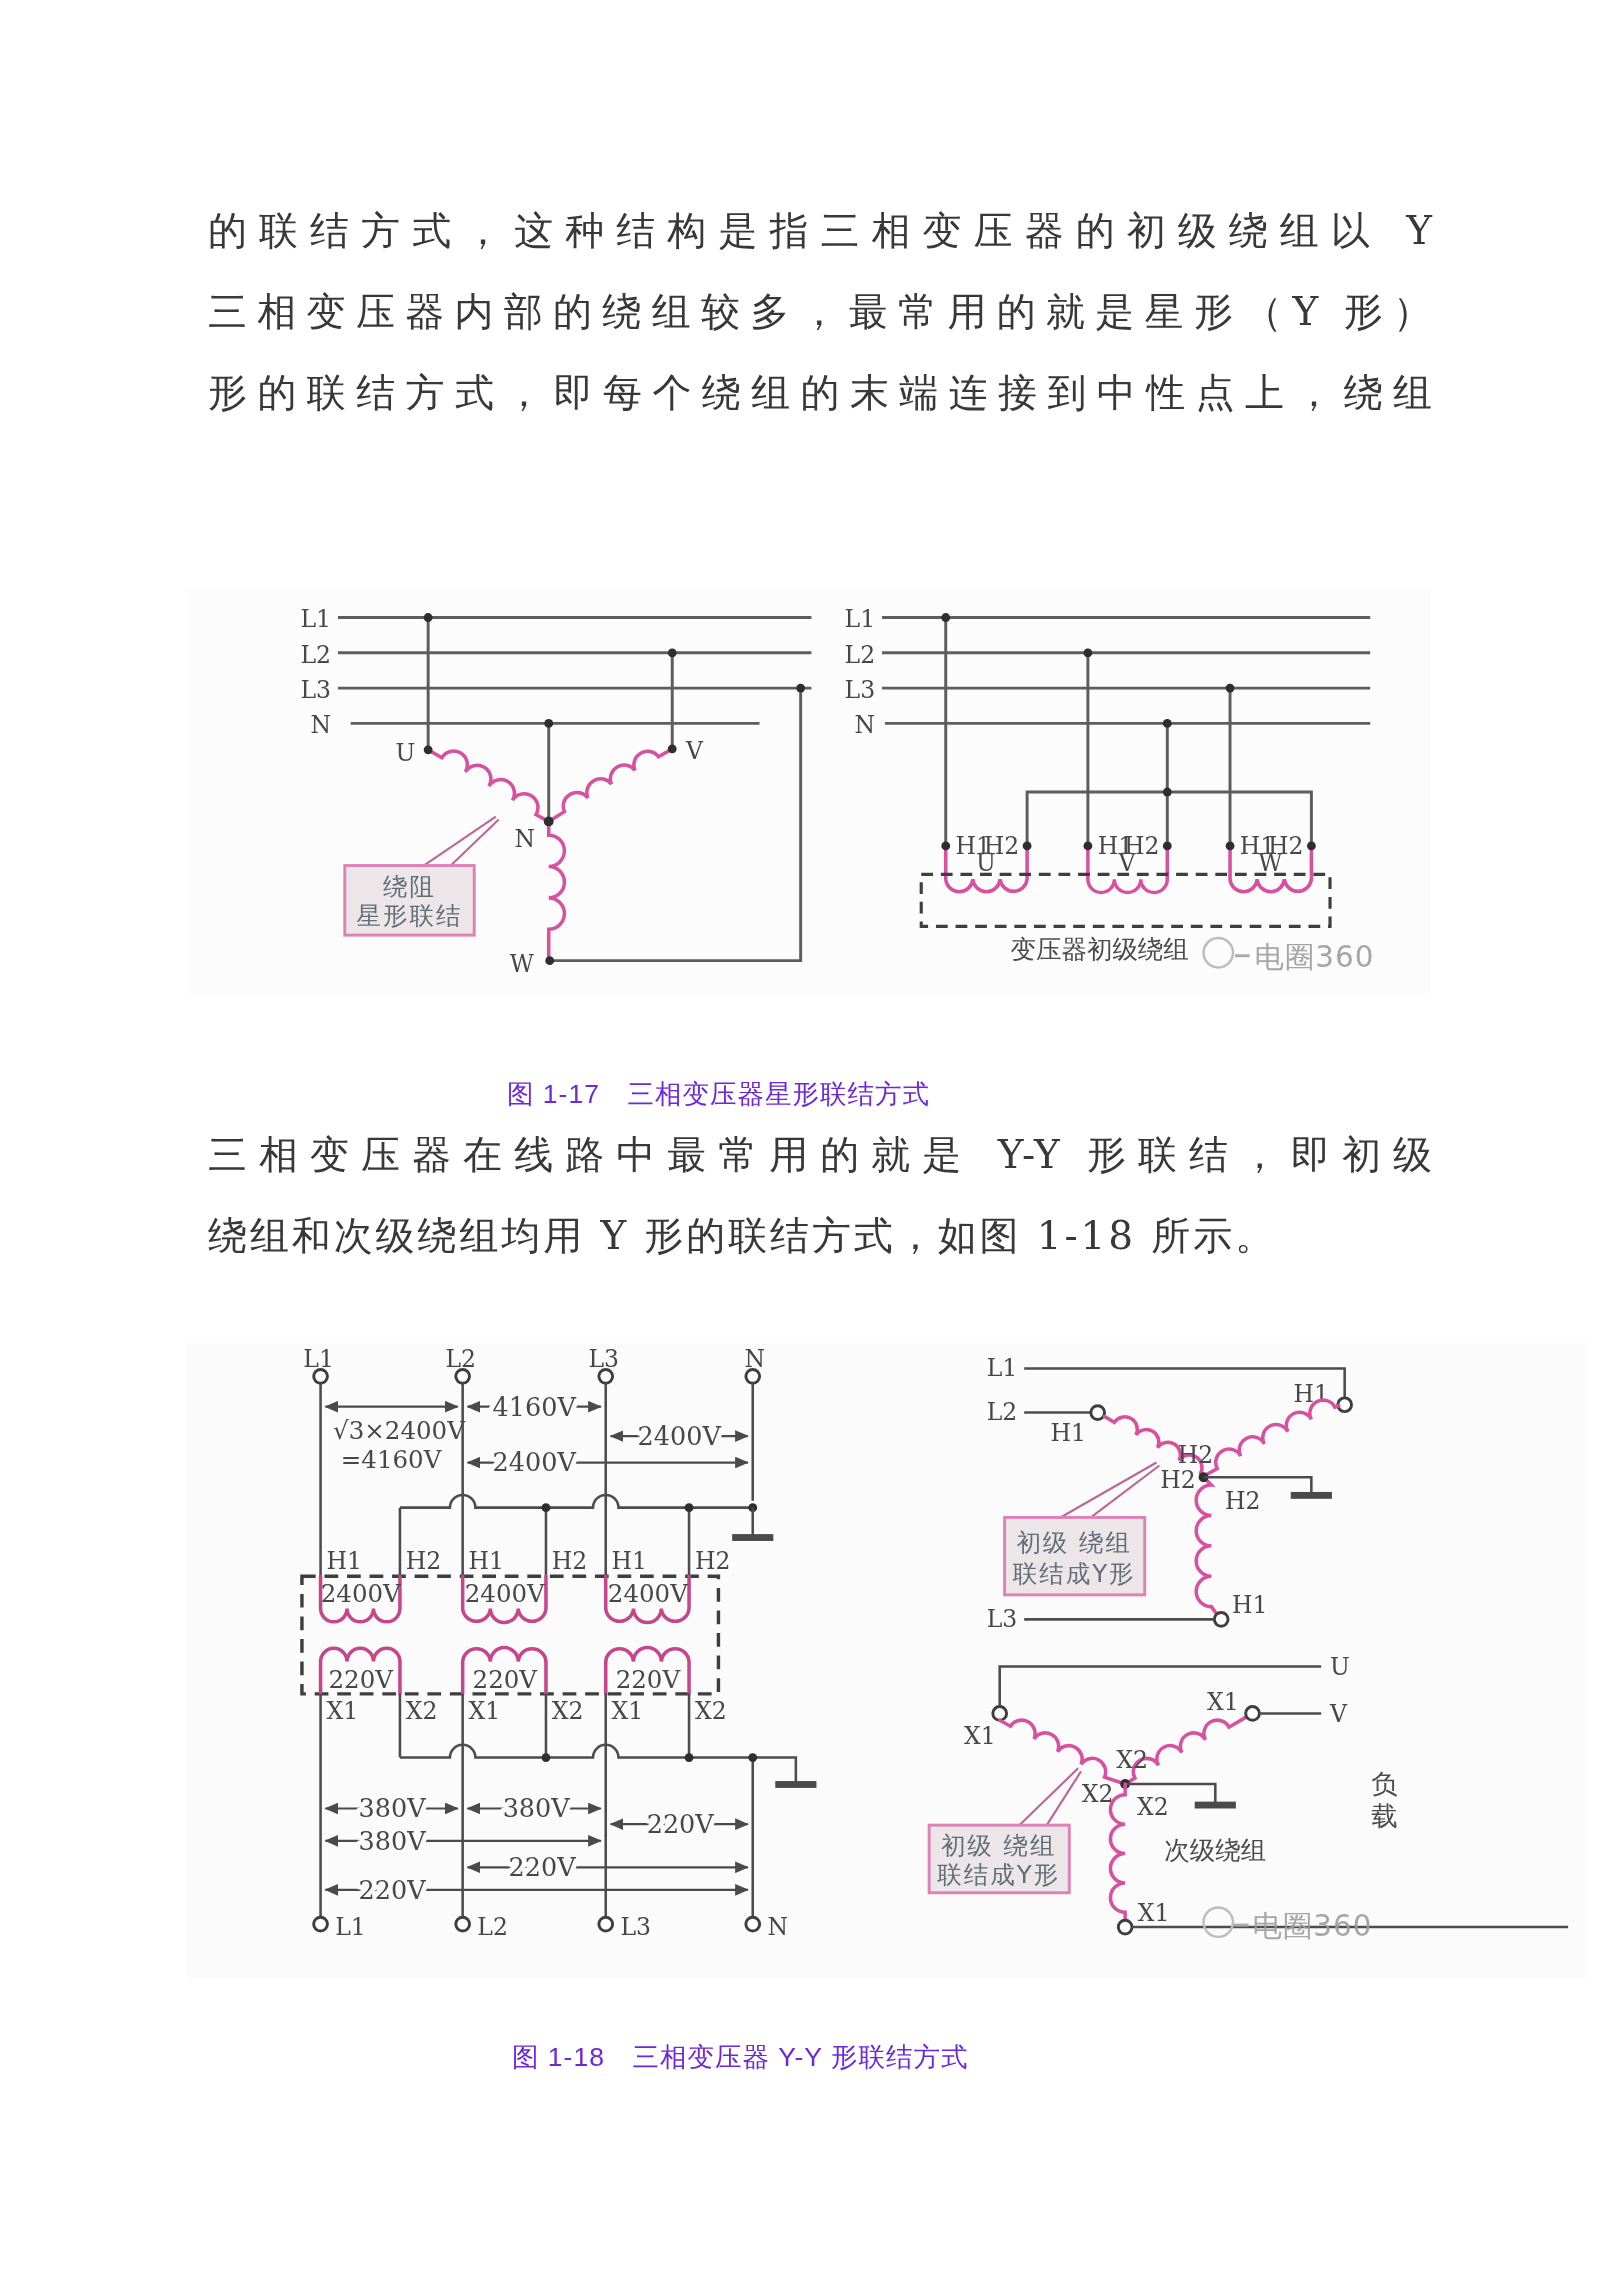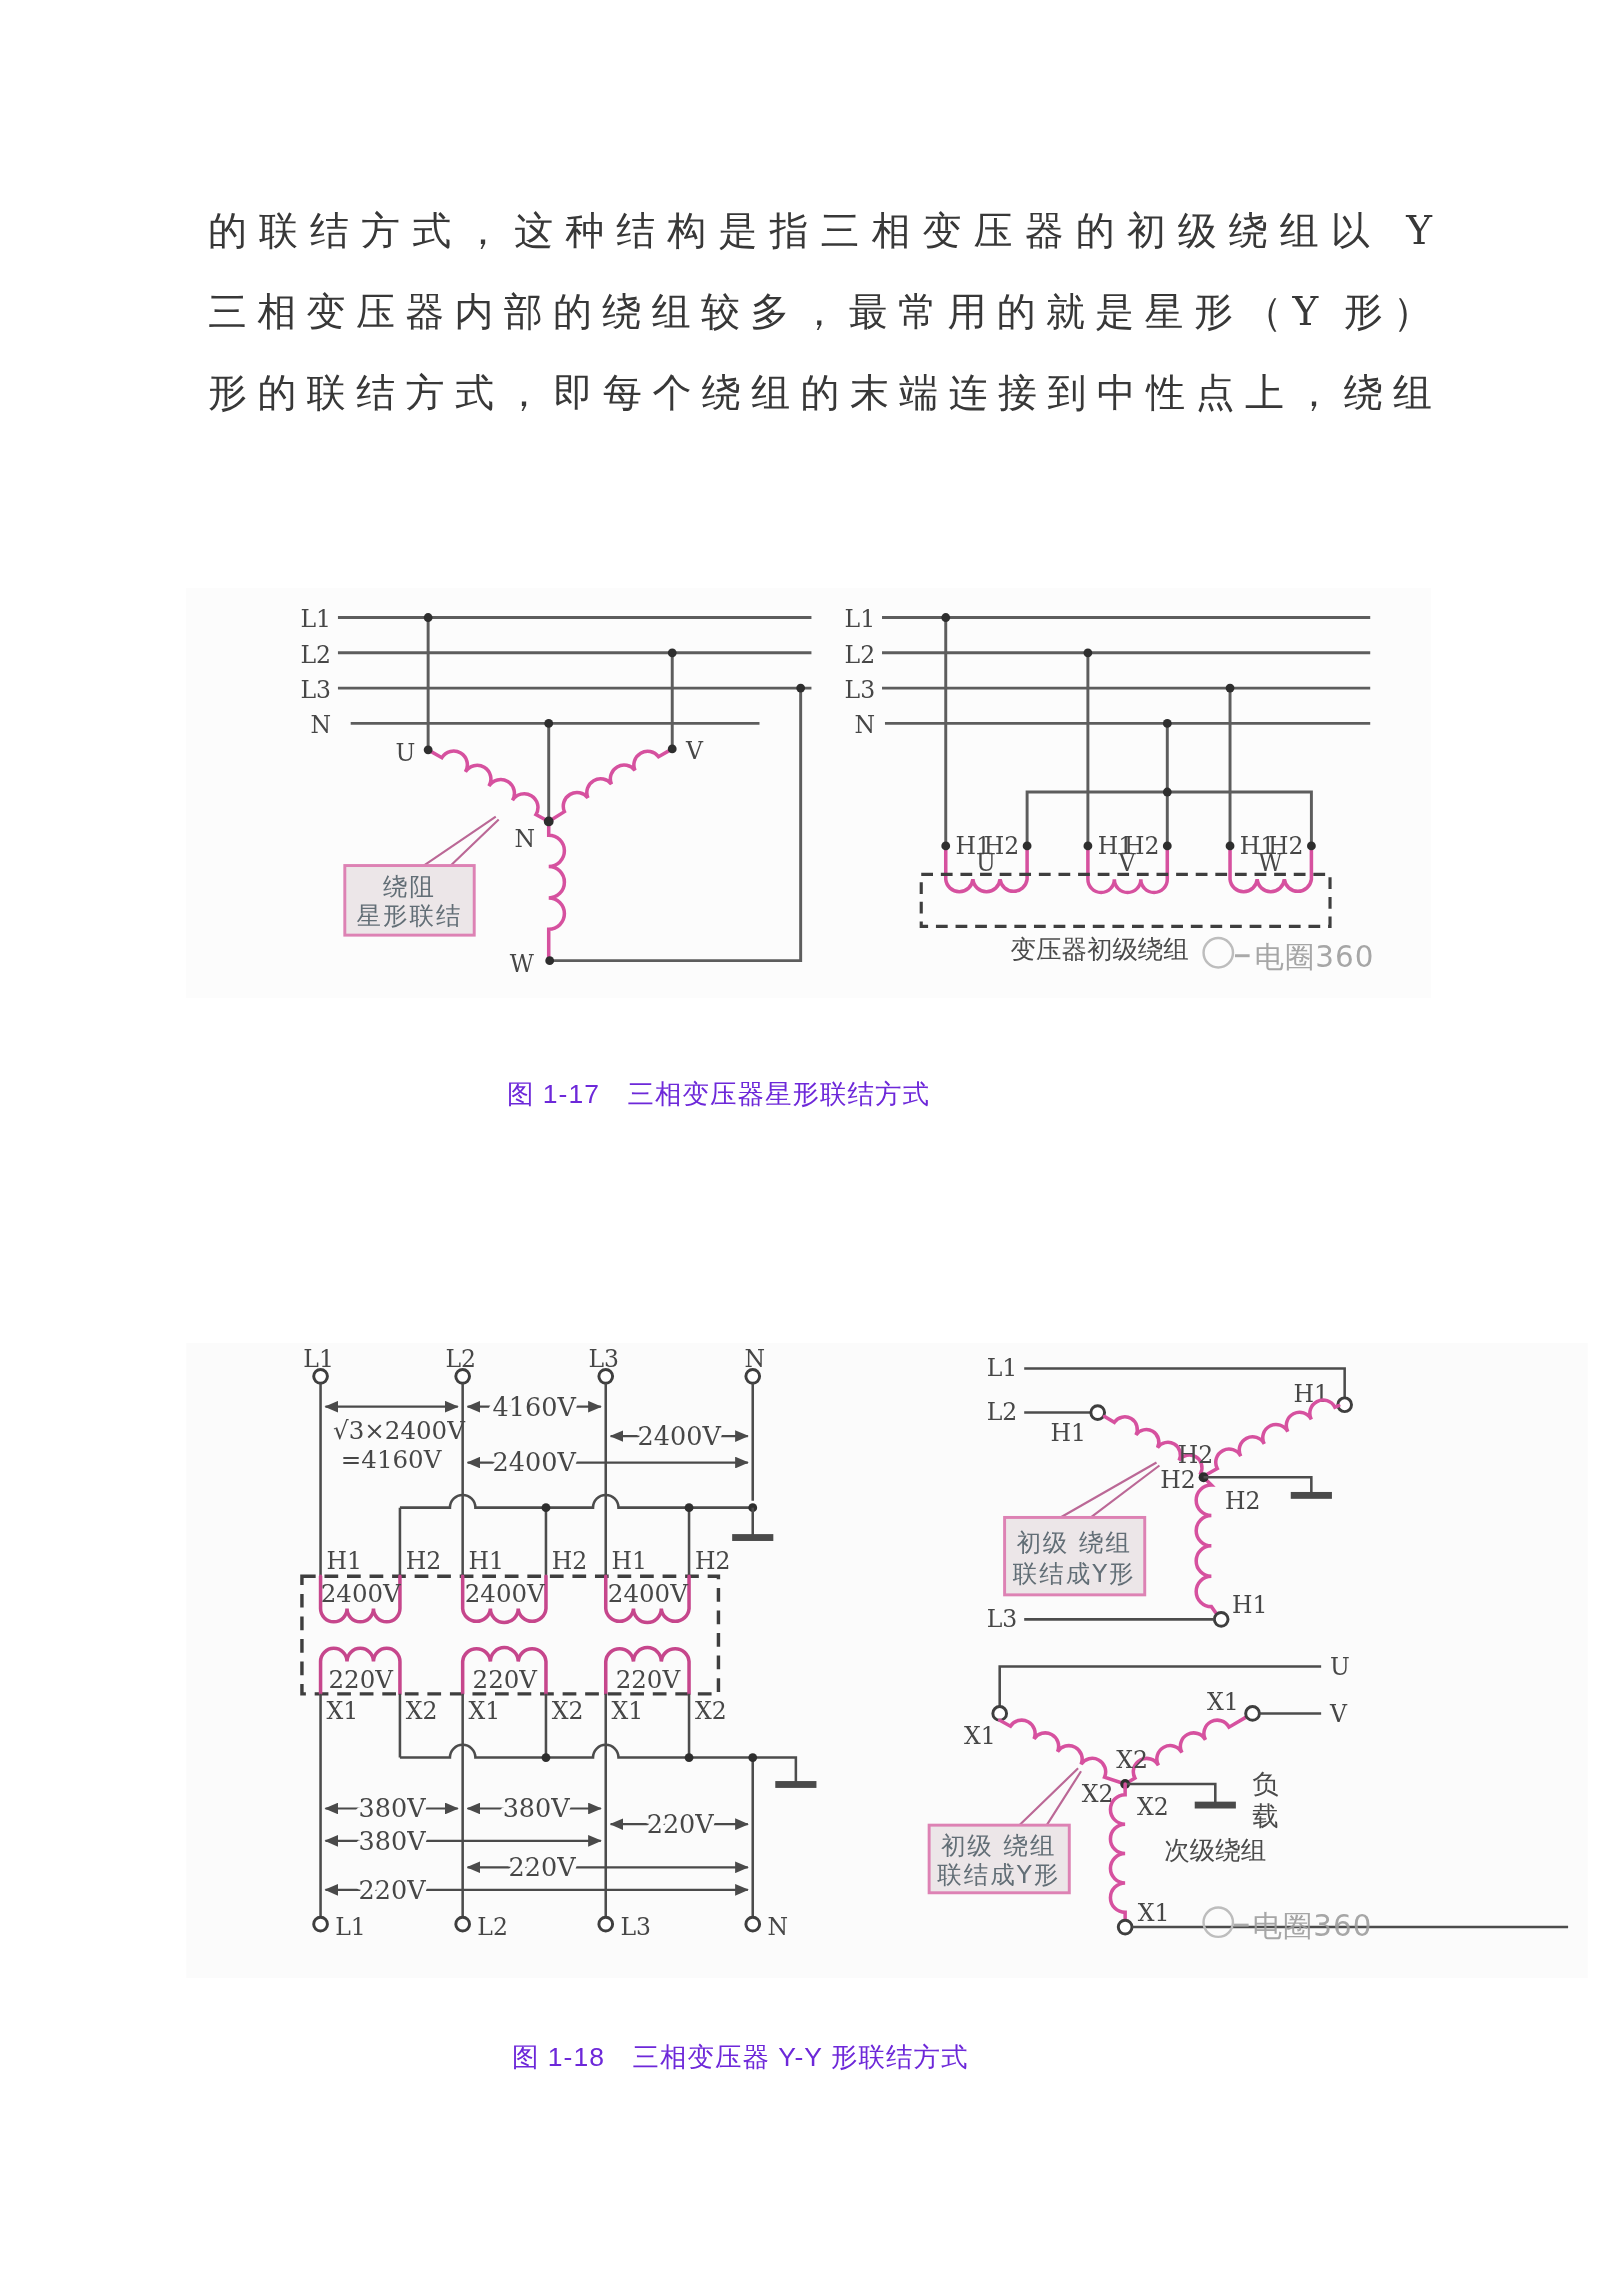--- a/index.html
+++ b/index.html
@@ -5,21 +5,21 @@
   html,body { margin:0; padding:0; background:#ffffff; }
   .page { position:relative; width:1620px; height:2292px; background:#ffffff; overflow:hidden;
           font-family:"DejaVu Serif","Liberation Serif",serif; }
   .para { position:absolute; left:208px; width:1227px; color:#383838; font-size:39px;
           letter-spacing:2.9px; }
   .pline { height:81px; line-height:59px; white-space:nowrap; }
   .pline.full { text-align:justify; text-align-last:justify; white-space:normal; height:81px; overflow:hidden; }
   .caption { position:absolute; font-family:Liberation Sans, sans-serif;
              font-size:26.5px; color:#6d28d9; letter-spacing:1px; white-space:nowrap; }
   .fig { position:absolute; }
-  .loadlab { position:absolute; left:1249px; top:1768px; width:33px;
+  .loadlab { position:absolute; left:1368px; top:1768px; width:33px;
              font-family:"DejaVu Sans","Liberation Sans",sans-serif; font-size:26.5px; line-height:32px;
              color:#4a4a4a; word-break:break-all; text-align:center; }
   
   .wire  { stroke:#5d5d5d; stroke-width:3;   fill:none; }
   .wire2 { stroke:#4c4c4c; stroke-width:2.6; fill:none; }
   .coil  { stroke:#d6519f; stroke-width:3.6; fill:none; stroke-linecap:round; }
   .coil2 { stroke:#c6468c; stroke-width:3.6; fill:none; stroke-linecap:round; }
   .dot   { fill:#2e2e2e; }
   .term  { fill:#ffffff; stroke:#3e3e3e; stroke-width:3; }
   .lbl   { font-family:"DejaVu Serif","Liberation Serif",serif; font-size:24px; fill:#474747; }
@@ -126,20 +126,24 @@
       <g>
         <circle class="wm-c" cx="1243" cy="972" r="15"></circle>
         <line class="wm-l" x1="1260" y1="975" x2="1275" y2="975"></line>
         <text class="wm-t" x="1280" y="986">电圈360</text>
       </g>
     </g>
   </svg>
 
   <div class="caption" style="left:507px; top:1076px;">图 1-17　三相变压器星形联结方式</div>
 
+  <div class="para" style="top:1125px;">
+    <div class="pline full">三相变压器在线路中最常用的就是 Y-Y 形联结，即初级</div>
+    <div class="pline">绕组和次级绕组均用 Y 形的联结方式，如图 1-18 所示。</div>
+  </div>
 
   <svg class="fig" style="left:186px; top:1343px;" width="1402" height="637" viewBox="190 1370 1430 650">
     <defs>
       <marker id="ah" markerWidth="14" markerHeight="12" refX="13" refY="6" orient="auto-start-reverse" markerUnits="userSpaceOnUse">
         <path d="M0 0 L14 6 L0 12 Z" fill="#4a4a4a"></path>
       </marker>
     </defs>
     <rect x="190" y="1370" width="1430" height="648" fill="#fbfbfb"></rect>
 
     <g>

